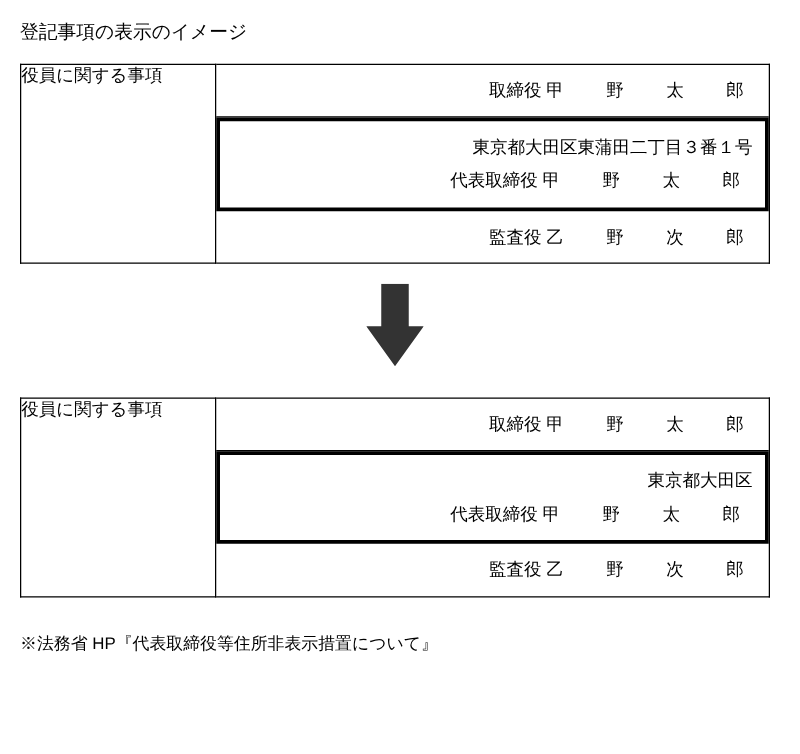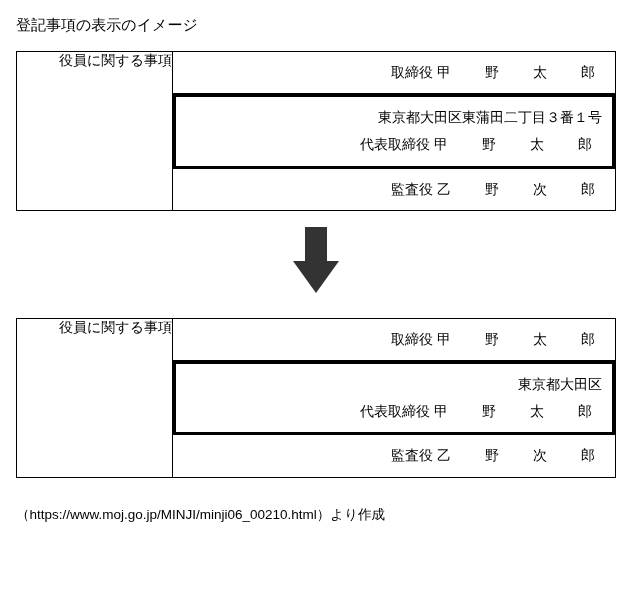--- a/index.html
+++ b/index.html
@@ -24,21 +24,20 @@
   }
   table.reg td {
     border: 1px solid #000;
     padding: 0;
     vertical-align: top;
   }
   td.leftcol {
     width: 155px;
     padding: 8px 10px;
     font-size: 14px;
-    text-align: right;
   }
   td.rightcol { padding: 0; text-align: right; }
   .row {
     border-bottom: 1px solid #000;
     padding: 8px 10px;
     font-size: 14px;
     line-height: 1.8;
   }
   .row:last-child { border-bottom: none; }
   .row.emph { border: 3px solid #000; }
@@ -115,14 +114,14 @@
       <div class="row">
         <span class="role">監査役</span>
         <span class="name">乙　野　次　郎</span>
       </div>
     </td>
   </tr>
 </tbody>
   </table>
 
 <div class="footnote">
-  <div>（https://www.moj.go.jp/MINJI/minji06_00210.html）より作成</div>
+  <div>※法務省 HP『代表取締役等住所非表示措置について』</div>
 </div>
 
 </body></html>

